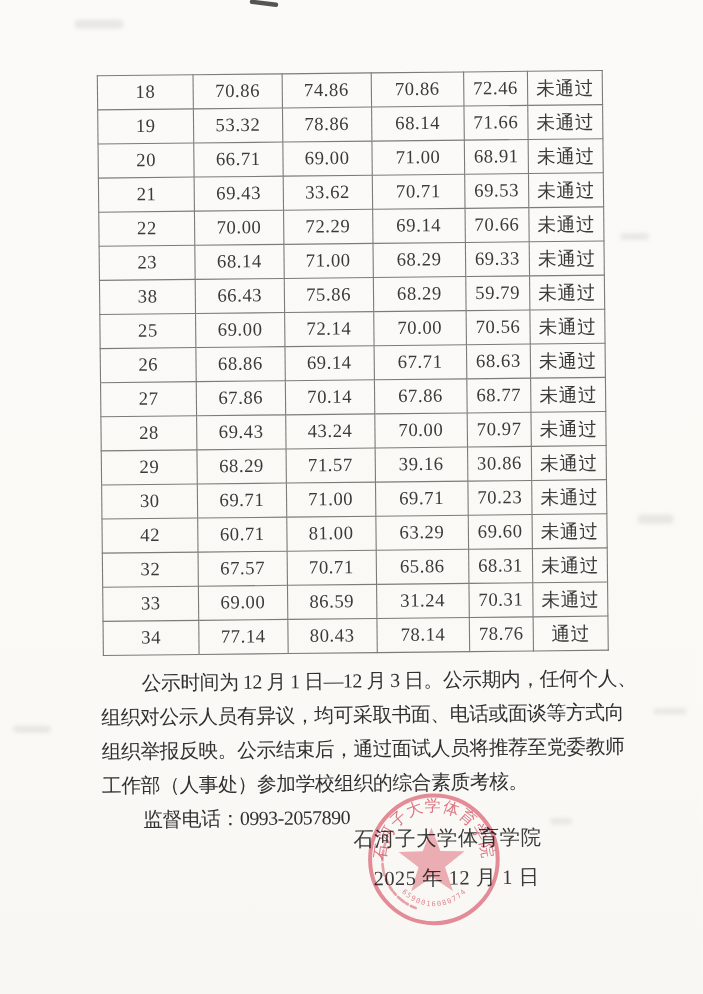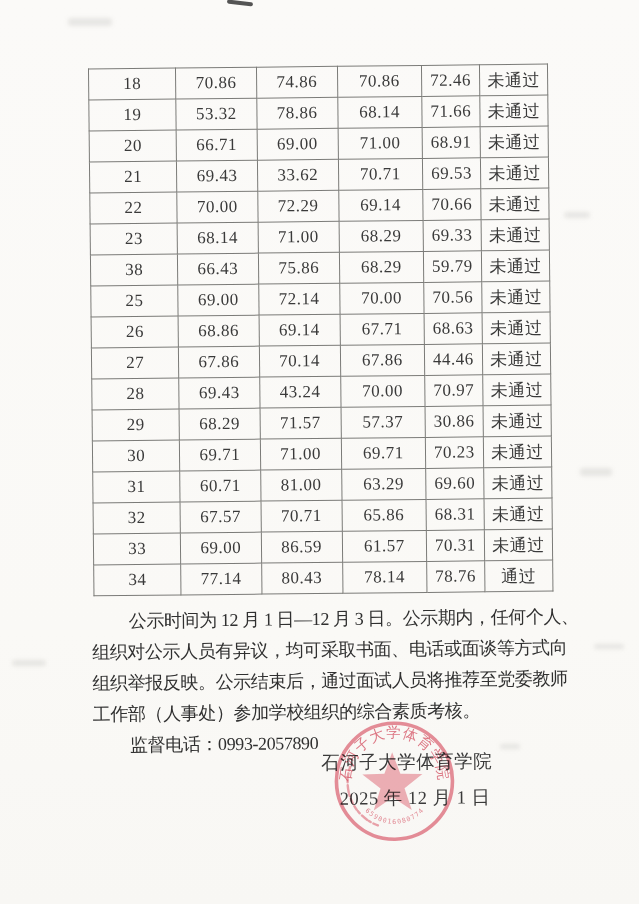--- a/index.html
+++ b/index.html
@@ -147,68 +147,68 @@
           <td>69.14</td>
           <td>67.71</td>
           <td>68.63</td>
           <td>未通过</td>
         </tr>
         <tr>
           <td>27</td>
           <td>67.86</td>
           <td>70.14</td>
           <td>67.86</td>
-          <td>44.46</td>
+          <td>68.77</td>
           <td>未通过</td>
         </tr>
         <tr>
           <td>28</td>
           <td>69.43</td>
           <td>43.24</td>
           <td>70.00</td>
           <td>70.97</td>
           <td>未通过</td>
         </tr>
         <tr>
           <td>29</td>
           <td>68.29</td>
           <td>71.57</td>
-          <td>57.37</td>
+          <td>39.16</td>
           <td>30.86</td>
           <td>未通过</td>
         </tr>
         <tr>
           <td>30</td>
           <td>69.71</td>
           <td>71.00</td>
           <td>69.71</td>
           <td>70.23</td>
           <td>未通过</td>
         </tr>
         <tr>
-          <td>31</td>
+          <td>42</td>
           <td>60.71</td>
           <td>81.00</td>
           <td>63.29</td>
           <td>69.60</td>
           <td>未通过</td>
         </tr>
         <tr>
           <td>32</td>
           <td>67.57</td>
           <td>70.71</td>
           <td>65.86</td>
           <td>68.31</td>
           <td>未通过</td>
         </tr>
         <tr>
           <td>33</td>
           <td>69.00</td>
           <td>86.59</td>
-          <td>61.57</td>
+          <td>31.24</td>
           <td>70.31</td>
           <td>未通过</td>
         </tr>
         <tr>
           <td>34</td>
           <td>77.14</td>
           <td>80.43</td>
           <td>78.14</td>
           <td>78.76</td>
           <td>通过</td>

